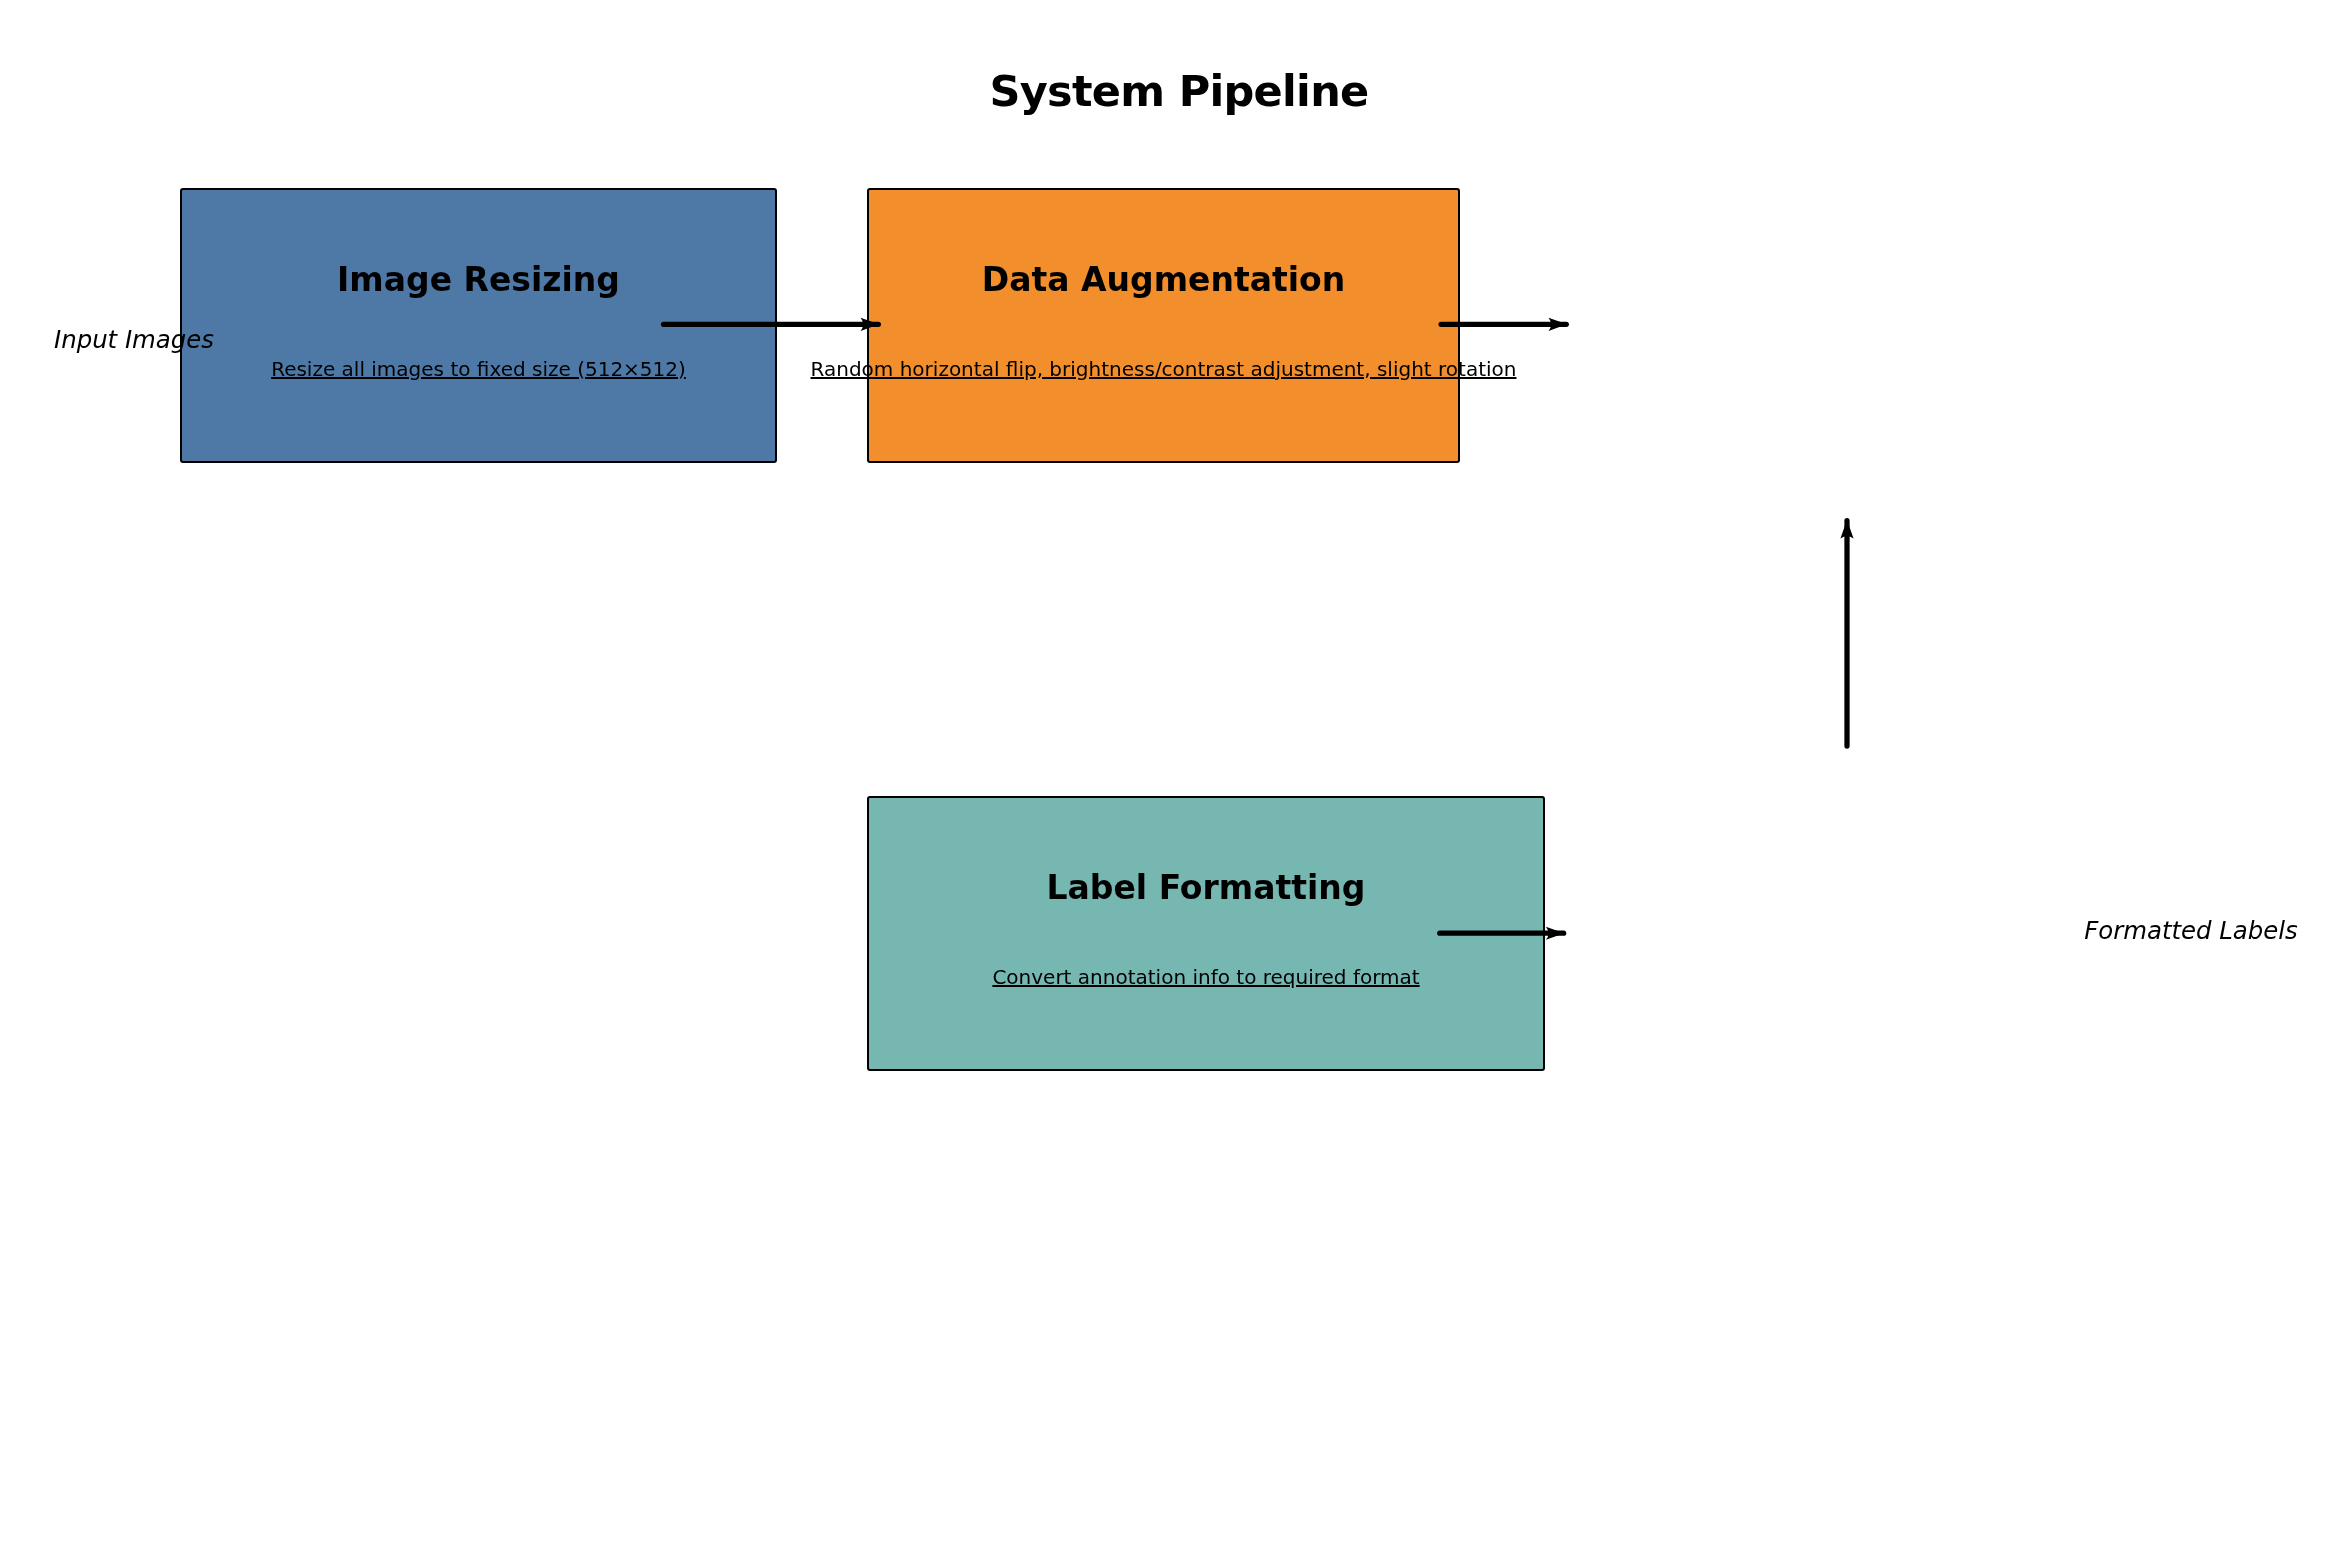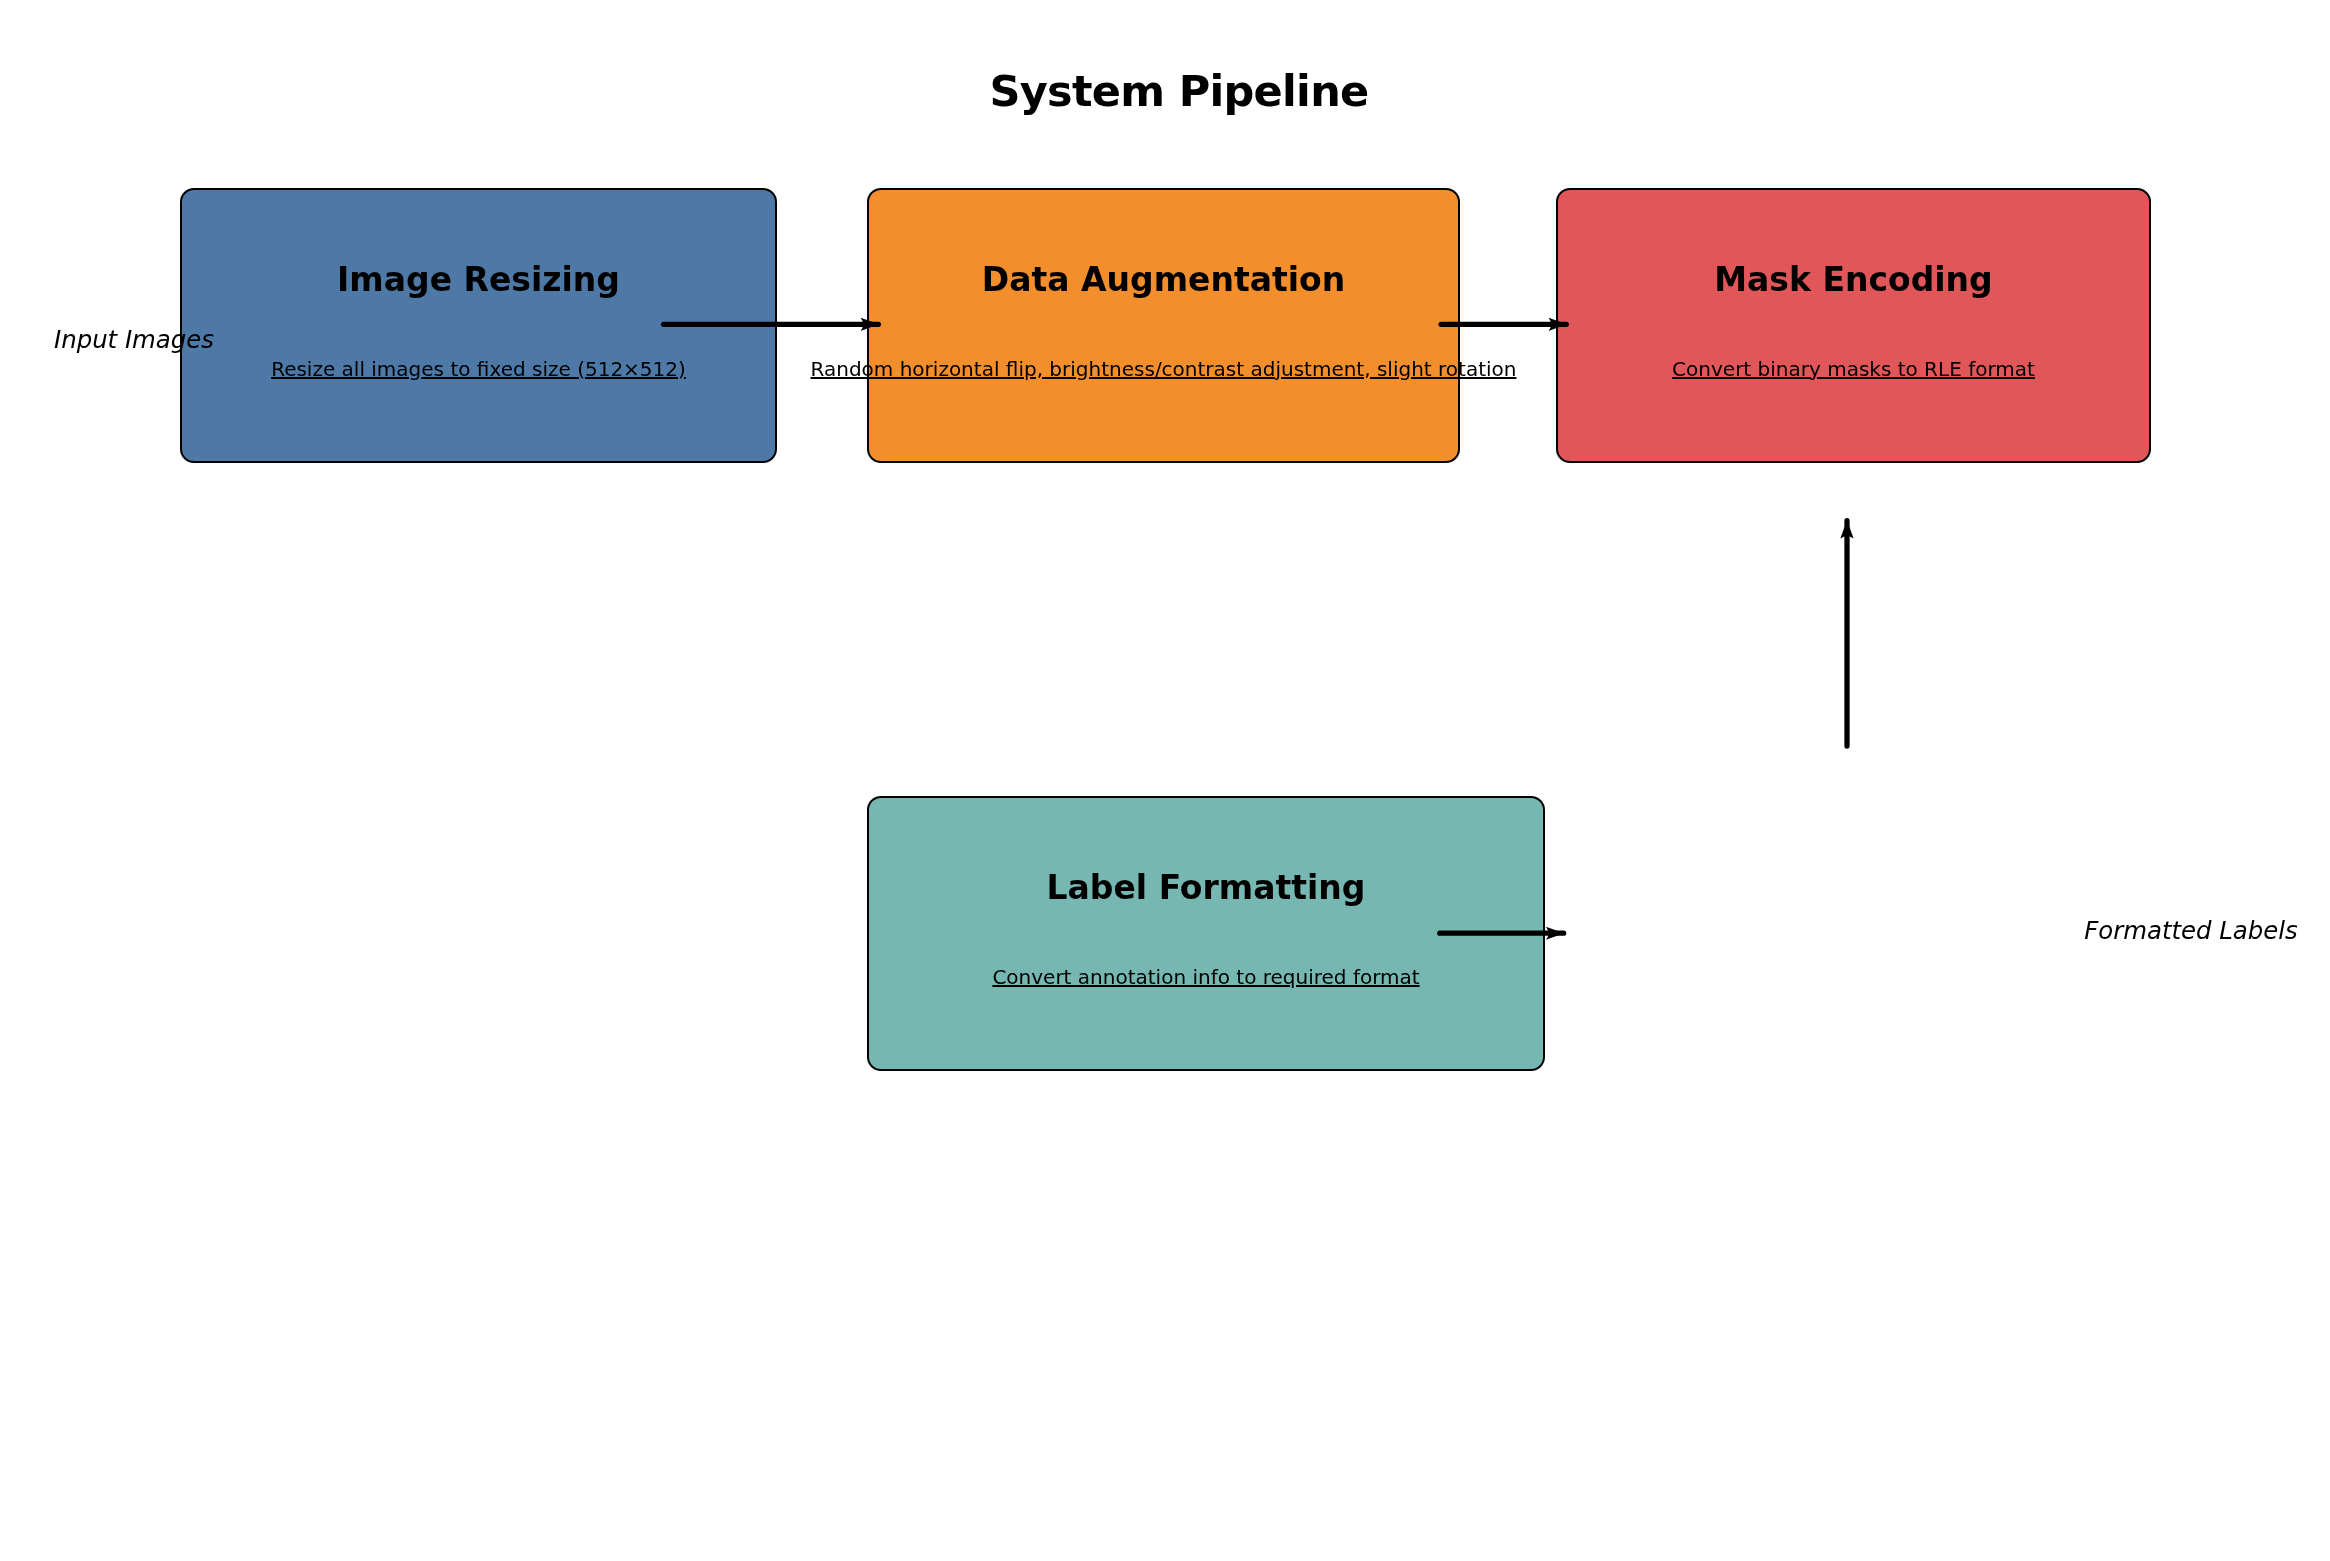--- a/index.html
+++ b/index.html
@@ -26,21 +26,21 @@
     font-size: 43px;
     font-weight: bold;
     line-height: 1;
     letter-spacing: -0.7px;
     padding-left: 28px;
   }
   .node {
     position: absolute;
     box-sizing: border-box;
     border: 2.6px solid #000;
-    border-radius: 14px;
+    border-radius: 3px;
   }
   .node-title {
     position: absolute;
     top: 33%;
     left: 0;
     right: 0;
     transform: translateY(-50%);
     text-align: center;
     font-size: 33px;
     font-weight: bold;
@@ -92,24 +92,20 @@
   <div class="node" id="node-image-resizing" style="background-color: rgb(78, 121, 167);">
     <div class="node-title">Image Resizing</div>
     <div class="node-desc">Resize all images to fixed size (512×512)</div>
   </div>
 
   <div class="node" id="node-data-augmentation" style="background-color: rgb(242, 142, 43); padding-left: 40px;">
     <div class="node-title">Data Augmentation</div>
     <div class="node-desc">Random horizontal flip, brightness/contrast adjustment, slight rotation</div>
   </div>
 
-  <div class="node" id="node-mask-encoding" style="background-color: rgb(225, 87, 89);">
-    <div class="node-title">Mask Encoding</div>
-    <div class="node-desc">Convert binary masks to RLE format</div>
-  </div>
 
   <div class="node" id="node-label-formatting" style="background-color: rgb(118, 183, 178);">
     <div class="node-title">Label Formatting</div>
     <div class="node-desc">Convert annotation info to required format</div>
   </div>
 
   <div class="flow-label" id="label-input">Input Images</div>
 
   <div class="flow-label" id="label-output">Formatted Labels</div>
 

